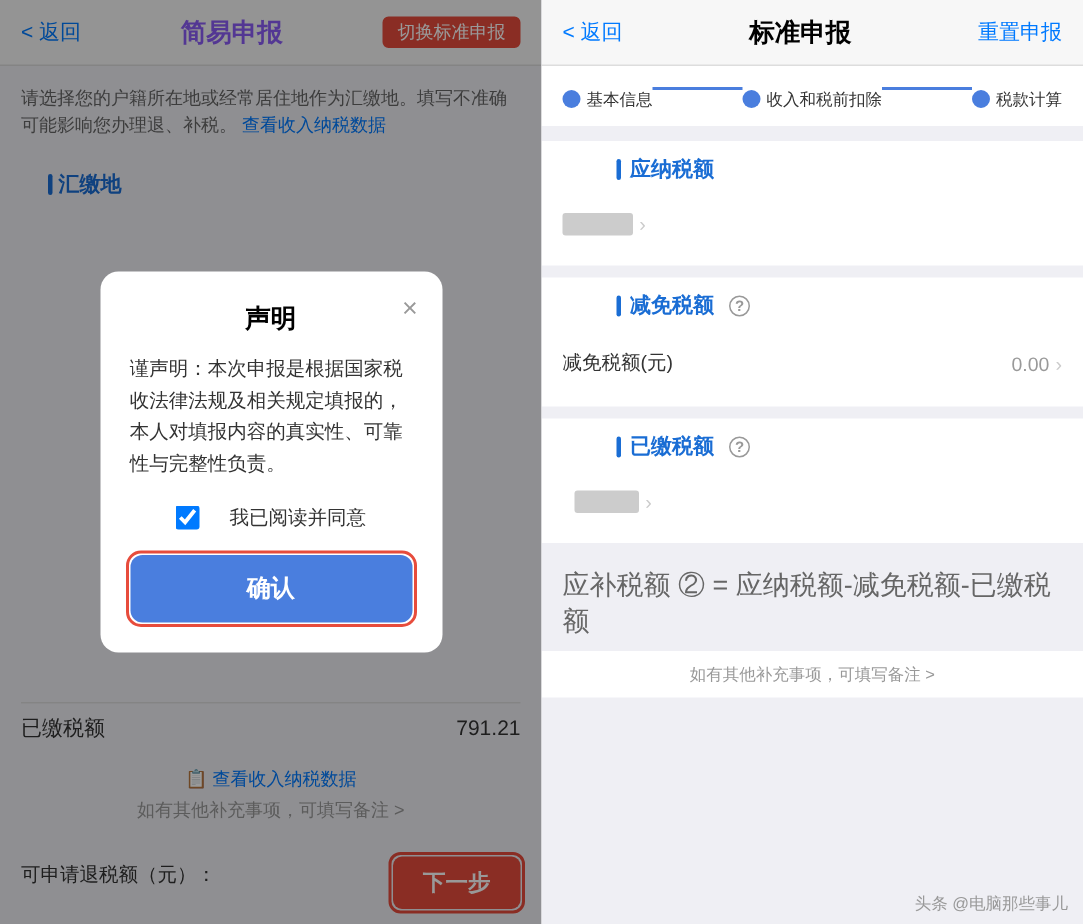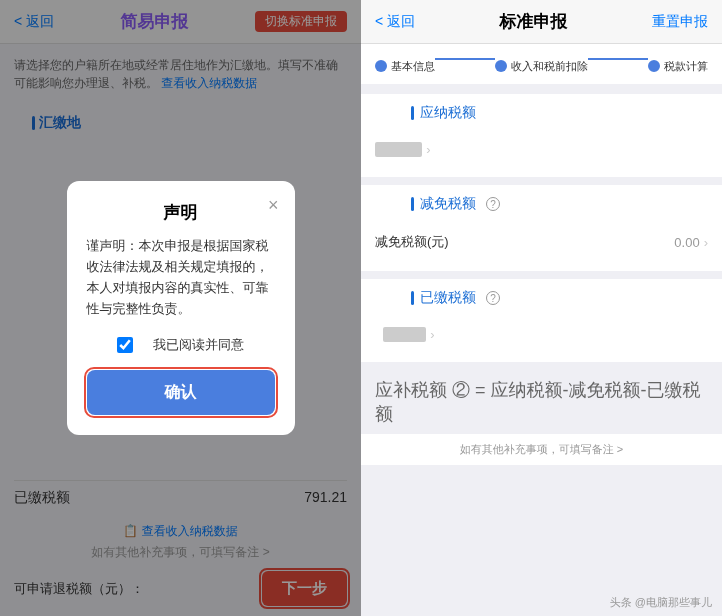--- a/index.html
+++ b/index.html
@@ -223,20 +223,21 @@
     .next-btn {
       background: #e74c3c;
       color: white;
       border: none;
       border-radius: 6px;
       padding: 8px 20px;
       font-size: 15px;
       font-weight: 600;
       cursor: pointer;
       position: relative;
+      margin-top: 12px;
     }
 
     .next-btn .highlight-border {
       position: absolute;
       inset: -3px;
       border: 2px solid #e74c3c;
       border-radius: 8px;
       pointer-events: none;
     }
 
@@ -328,21 +329,21 @@
     }
 
     .right-section {
       background: white;
       margin-bottom: 8px;
       padding: 10px 14px;
     }
 
     .right-section-title {
       font-size: 14px;
-      font-weight: 400;
+      font-weight: 700;
       color: #1a6dd4;
       display: flex;
       align-items: center;
       gap: 6px;
       margin-bottom: 10px;
       padding-left: 36px;
     }
 
     .right-section-title::before {
       content: '';

